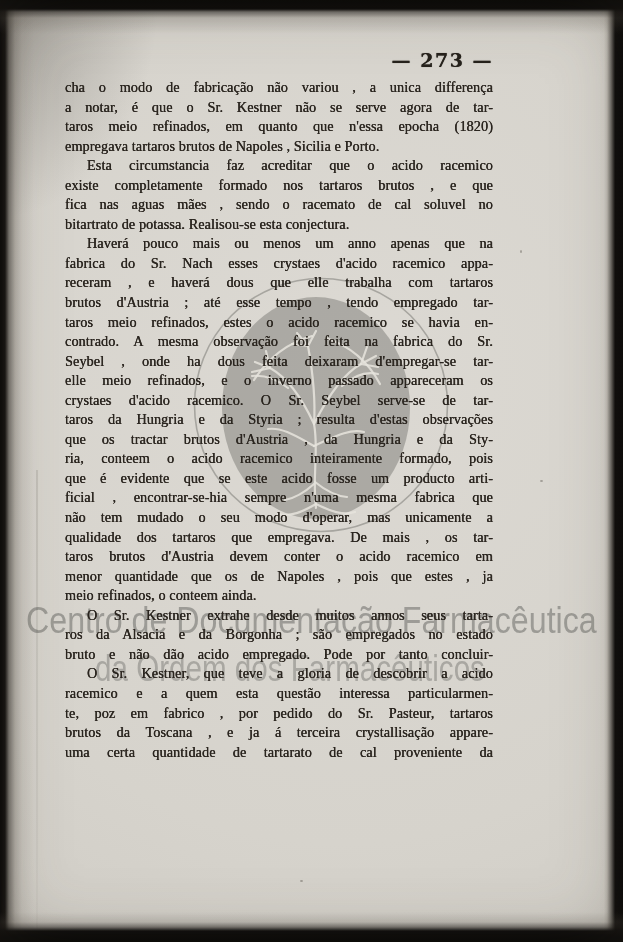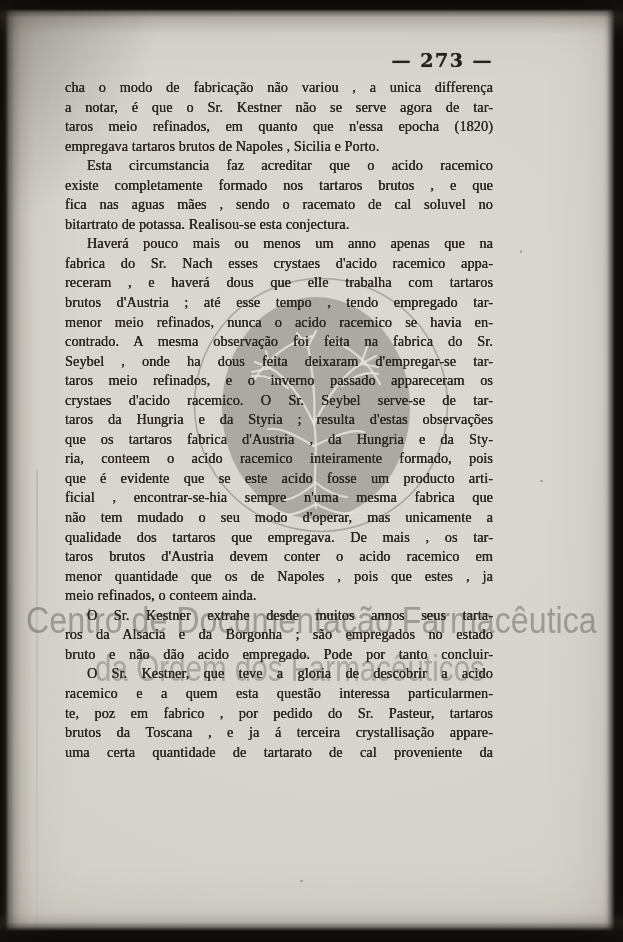--- a/index.html
+++ b/index.html
@@ -144,27 +144,27 @@
         <div class="line">taros meio refinados, em quanto que n'essa epocha (1820)</div>
         <div class="line end">empregava tartaros brutos de Napoles , Sicilia e Porto.</div>
         <div class="line indent">Esta circumstancia faz acreditar que o acido racemico</div>
         <div class="line">existe completamente formado nos tartaros brutos , e que</div>
         <div class="line">fica nas aguas mães , sendo o racemato de cal soluvel no</div>
         <div class="line end">bitartrato de potassa. Realisou-se esta conjectura.</div>
         <div class="line indent">Haverá pouco mais ou menos um anno apenas que na</div>
         <div class="line">fabrica do Sr. Nach esses crystaes d'acido racemico appa-</div>
         <div class="line">receram , e haverá dous que elle trabalha com tartaros</div>
         <div class="line">brutos d'Austria ; até esse tempo , tendo empregado tar-</div>
-        <div class="line">menor meio refinados, nunca o acido racemico se havia en-</div>
+        <div class="line">taros meio refinados, estes o acido racemico se havia en-</div>
         <div class="line">contrado. A mesma observação foi feita na fabrica do Sr.</div>
         <div class="line">Seybel , onde ha dous feita deixaram d'empregar-se tar-</div>
-        <div class="line">taros meio refinados, e o inverno passado appareceram os</div>
+        <div class="line">elle meio refinados, e o inverno passado appareceram os</div>
         <div class="line">crystaes d'acido racemico. O Sr. Seybel serve-se de tar-</div>
         <div class="line">taros da Hungria e da Styria ; resulta d'estas observações</div>
-        <div class="line">que os tartaros fabrica d'Austria , da Hungria e da Sty-</div>
+        <div class="line">que os tractar brutos d'Austria , da Hungria e da Sty-</div>
         <div class="line">ria, conteem o acido racemico inteiramente formado, pois</div>
         <div class="line">que é evidente que se este acido fosse um producto arti-</div>
         <div class="line">ficial , encontrar-se-hia sempre n'uma mesma fabrica que</div>
         <div class="line">não tem mudado o seu modo d'operar, mas unicamente a</div>
         <div class="line">qualidade dos tartaros que empregava. De mais , os tar-</div>
         <div class="line">taros brutos d'Austria devem conter o acido racemico em</div>
         <div class="line">menor quantidade que os de Napoles , pois que estes , ja</div>
         <div class="line end">meio refinados, o conteem ainda.</div>
         <div class="line indent">O Sr. Kestner extrahe desde muitos annos seus tarta-</div>
         <div class="line">ros da Alsacia e da Borgonha ; são empregados no estado</div>

